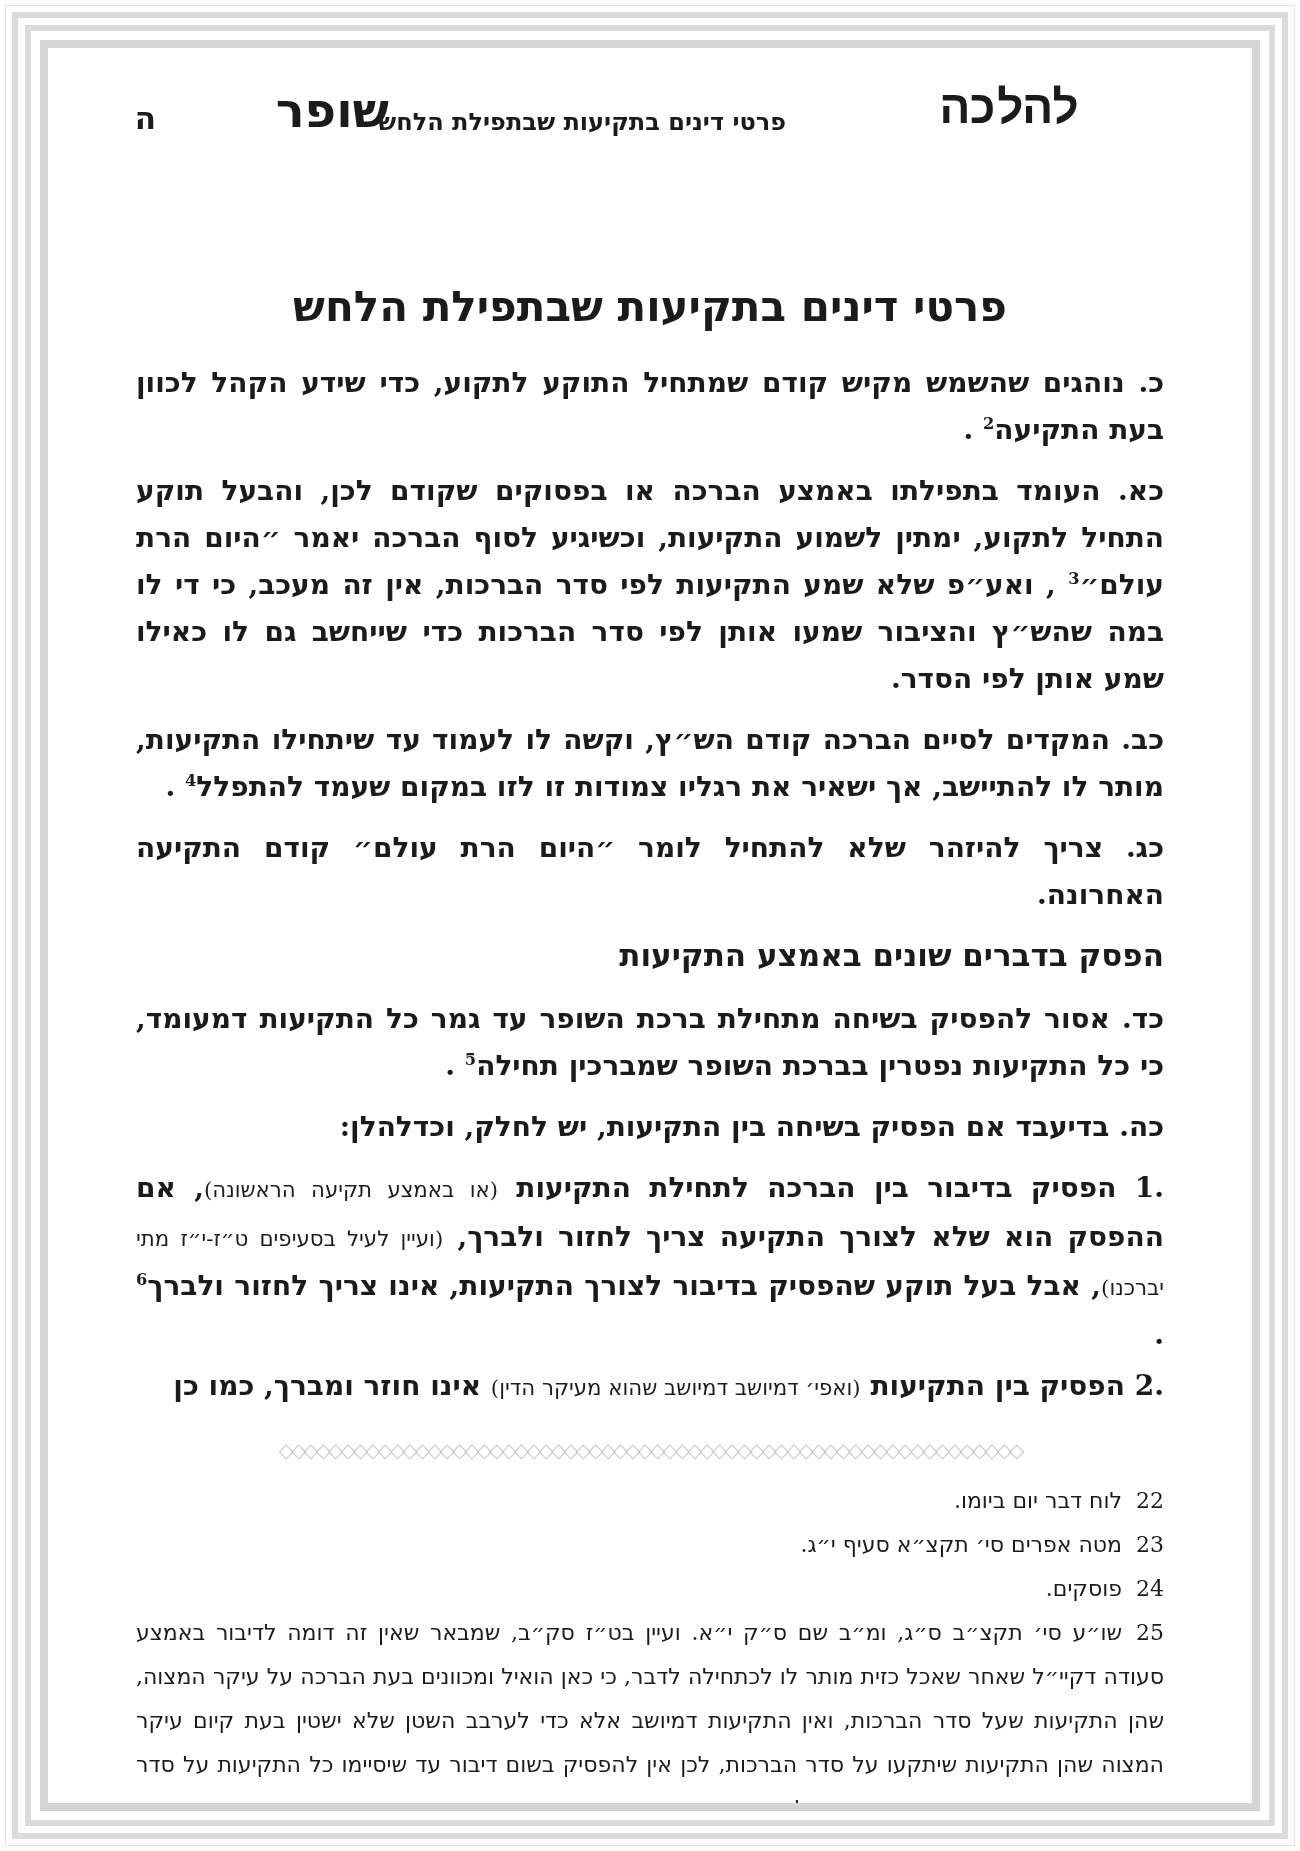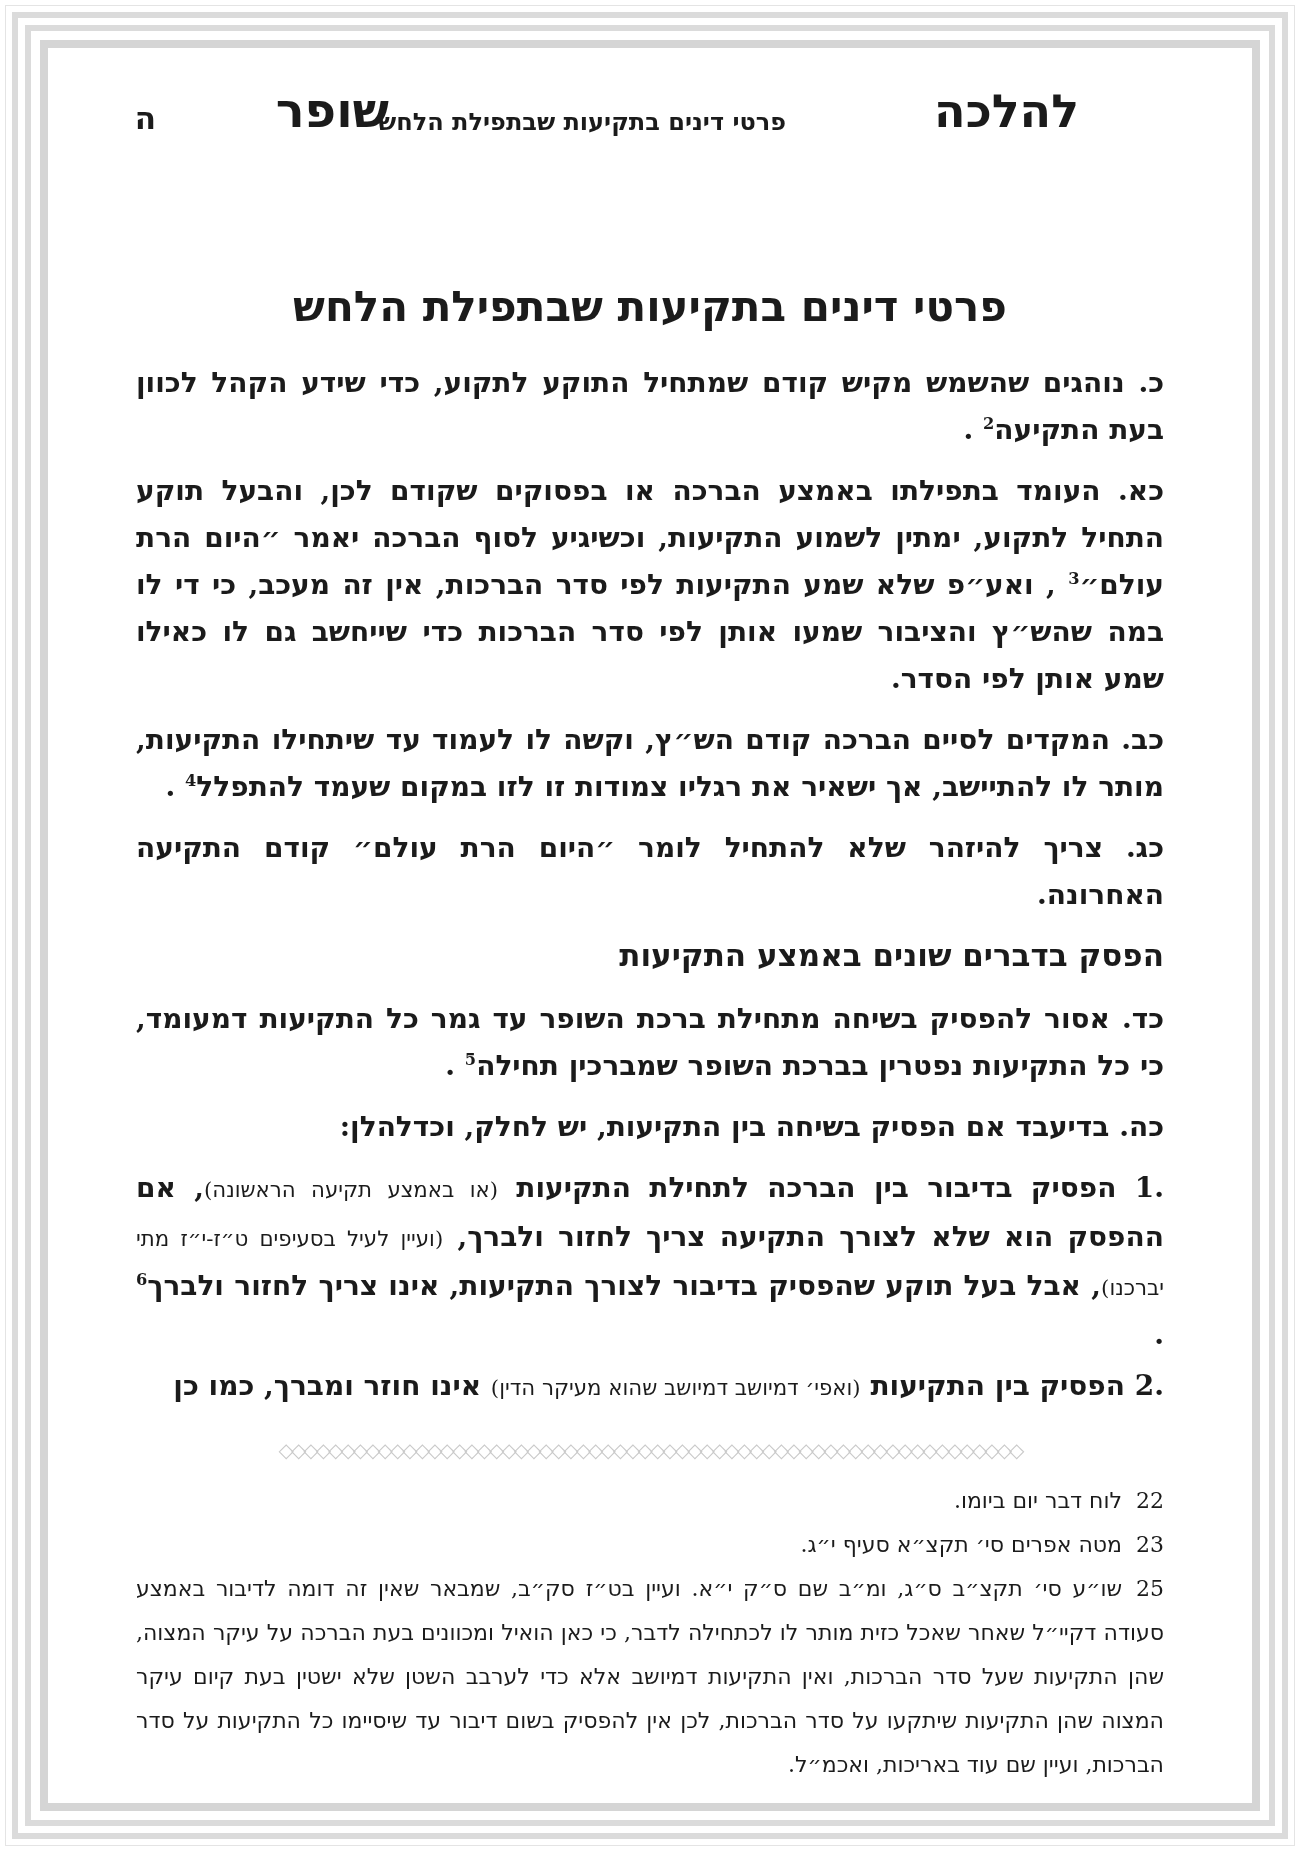--- a/index.html
+++ b/index.html
@@ -9,21 +9,21 @@
   .b1 { box-sizing:border-box; height:100%; border:1px solid #e4e4e4; padding:6px; background:#fff; }
   .b2 { box-sizing:border-box; height:100%; border:6px solid #dbdbdb; padding:7px; background:#fff; }
   .b3 { box-sizing:border-box; height:100%; border:6px solid #dbdbdb; padding:9px; background:#fff; }
   .b4 { box-sizing:border-box; height:100%; border:8px solid #d5d5d5; padding:14px 88px 0 88px; overflow:hidden; background:#fff; }
 
   .content { direction:rtl; }
 
   
   .header { position:relative; height:72px; }
   .header > span { position:absolute; bottom:0; line-height:1; white-space:nowrap; }
-  .hd-right   { right:85px;  font-size:46px; font-weight:bold; }
+  .hd-right   { right:85px;  font-size:46px; font-weight:bold;font-family:Liberation Mono, monospace; }
   .hd-running { right:378px; font-size:24px; font-weight:bold; }
   .hd-left    { right:775px; font-size:48px; font-weight:bold; }
   .hd-page    { right:1008px; font-size:31px; font-weight:600; }
 
   
   .main-title { margin-top:148px; margin-bottom:28px; text-align:center;
                 font-size:42px; font-weight:bold; }
 
   
   .body-blocks { font-size:28px; font-weight:700; line-height:47px; text-align:justify; }
@@ -74,20 +74,21 @@
                 <div class="para">כה. בדיעבד אם הפסיק בשיחה בין התקיעות, יש לחלק, וכדלהלן:</div>
                 <div class="item"><span class="num" dir="ltr">1.</span> הפסיק בדיבור בין הברכה לתחילת התקיעות <span class="rashi">(או באמצע תקיעה הראשונה)</span>, אם ההפסק הוא שלא לצורך התקיעה צריך לחזור ולברך, <span class="rashi">(ועיין לעיל בסעיפים ט״ז-י״ז מתי יברכנו)</span>, אבל בעל תוקע שהפסיק בדיבור לצורך התקיעות, אינו צריך לחזור ולברך<sup>6</sup> .</div>
                 <div class="item"><span class="num" dir="ltr">2.</span> הפסיק בין התקיעות <span class="rashi">(ואפי׳ דמיושב דמיושב שהוא מעיקר הדין)</span> אינו חוזר ומברך, כמו כן</div>
               </div>
 
             <div class="divider">◇◇◇◇◇◇◇◇◇◇◇◇◇◇◇◇◇◇◇◇◇◇◇◇◇◇◇◇◇◇◇◇◇◇◇◇◇◇◇◇◇◇◇◇◇◇◇◇◇◇◇◇◇◇◇◇◇◇◇◇</div>
 
             <div class="footnotes">
                 <div class="footnote short"><span class="fn-num" dir="ltr">22</span>לוח דבר יום ביומו.</div>
                 <div class="footnote short"><span class="fn-num" dir="ltr">23</span>מטה אפרים סי׳ תקצ״א סעיף י״ג.</div>
+                <div class="footnote short"><span class="fn-num" dir="ltr">24</span>פוסקים.</div>
                 <div class="footnote"><span class="fn-num" dir="ltr">25</span>שו״ע סי׳ תקצ״ב ס״ג, ומ״ב שם ס״ק י״א. ועיין בט״ז סק״ב, שמבאר שאין זה דומה לדיבור באמצע סעודה דקיי״ל שאחר שאכל כזית מותר לו לכתחילה לדבר, כי כאן הואיל ומכוונים בעת הברכה על עיקר המצוה, שהן התקיעות שעל סדר הברכות, ואין התקיעות דמיושב אלא כדי לערבב השטן שלא ישטין בעת קיום עיקר המצוה שהן התקיעות שיתקעו על סדר הברכות, לכן אין להפסיק בשום דיבור עד שיסיימו כל התקיעות על סדר הברכות, ועיין שם עוד באריכות, ואכמ״ל.</div>
               </div>
 
           </div>
         </div>
       </div>
     </div>
   </div>
 </div>
 

